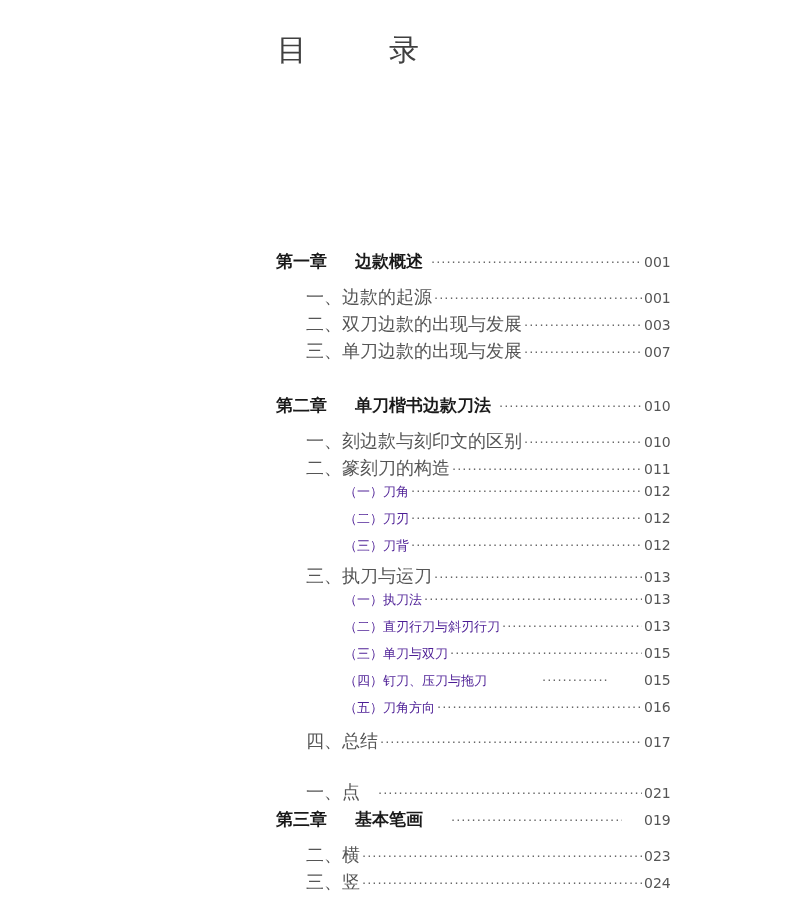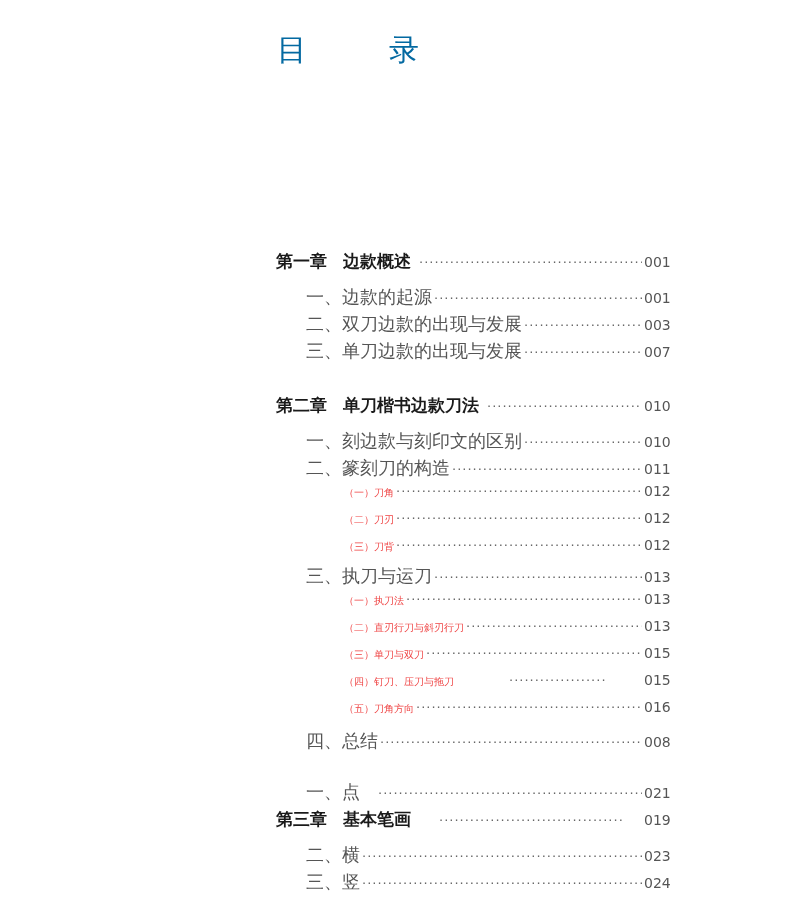--- a/index.html
+++ b/index.html
@@ -13,21 +13,21 @@
     position: relative;
     overflow: hidden;
     font-family: "DejaVu Sans", "Liberation Sans", sans-serif;
   }
   .page-title {
     position: absolute;
     left: 277px;
     top: 30px;
     font-family: "DejaVu Serif", "Liberation Serif", serif;
     font-size: 30px;
-    color: #0369a1;
+    color: #404040;
     letter-spacing: 26px;
     line-height: 40px;
   }
   .toc {
     position: absolute;
     left: 276px;
     top: 0;
     width: 400px;
   }
   .row {
@@ -60,40 +60,40 @@
     width: 32px;
     text-align: left;
   }
   .chapter .label {
     font-family: "DejaVu Serif", "Liberation Serif", serif;
     font-weight: bold;
     font-size: 17px;
     color: #1a1a1a;
   }
   .chapter .label .num {
-    margin-right: 16px;
+    margin-right: 28px;
   }
   .chapter .leader {
     margin-left: 8px;
   }
   .section .label {
     font-size: 18px;
     color: #555;
   }
   .section {
     left: 30px;
     width: 370px;
   }
   .subsection {
     left: 68px;
     width: 332px;
   }
   .subsection .label {
-    font-size: 10px;
-    color: #ef4444;
+    font-size: 13px;
+    color: #4c1d95;
     font-family: Liberation Serif, serif;
   }
 </style>
 </head>
 <body>
 
 <div class="page-title">目　录</div>
 
 <div class="toc">
 
@@ -174,21 +174,21 @@
     <span class="page">015</span>
   </div>
   <div class="row subsection" style="top:699px;">
     <span class="label">（五）刀角方向</span>
     <span class="leader"></span>
     <span class="page">016</span>
   </div>
   <div class="row section" style="top:729px;">
     <span class="label">四、总结</span>
     <span class="leader"></span>
-    <span class="page">008</span>
+    <span class="page">017</span>
   </div>
 
   <div class="row chapter" style="top:808px;gap:20px;">
     <span class="label"><span class="num">第三章</span><span>基本笔画</span></span>
     <span class="leader"></span>
     <span class="page">019</span>
   </div>
   <div class="row section" style="top:780px;">
     <span class="label">一、点</span>
     <span class="leader" style="margin-left:18px;"></span>

